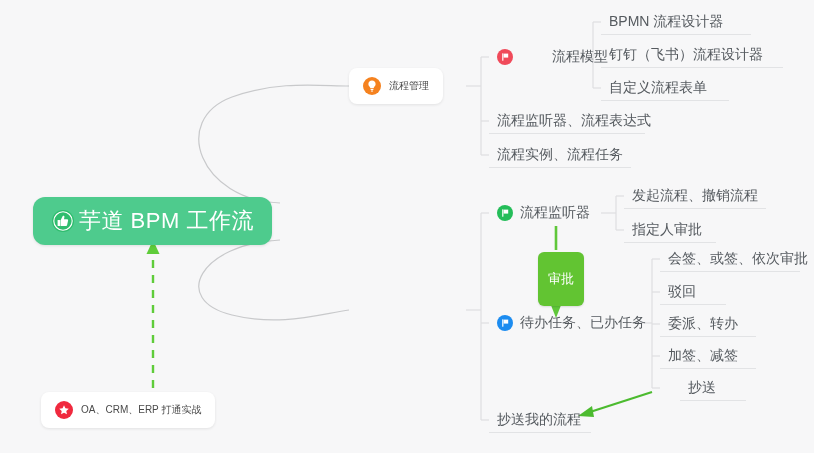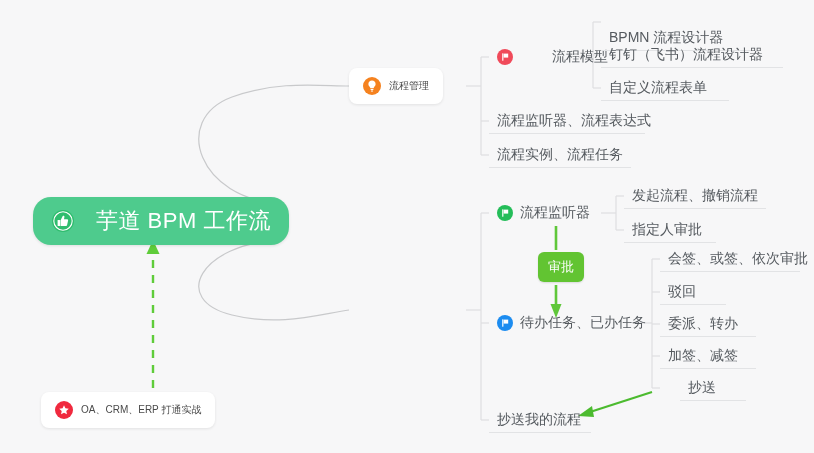--- a/index.html
+++ b/index.html
@@ -9,23 +9,23 @@
     font-family:"Liberation Sans","DejaVu Sans",sans-serif;
     overflow:hidden;
     position:relative;
   }
   #canvas{position:absolute;inset:0;width:814px;height:453px;}
   svg.links{position:absolute;left:0;top:0;width:814px;height:453px;pointer-events:none;}
 
   
   .root-node{
     position:absolute;
-    display:flex;align-items:center;gap:21px;
+    display:flex;align-items:center;gap:4px;
     background:#4ecb8d;
-    border-radius:18px;
+    border-radius:12px;
     padding:0 18px;
     height:48px;
     box-shadow:0 1px 3px rgba(0,0,0,.10);
   }
   .root-label{
     color:#ffffff;
     font-size:22px;
     letter-spacing:.5px;
     white-space:nowrap;
   }
@@ -67,21 +67,21 @@
     background:#e2e3e5;
   }
 
   
   .green-box{
     position:absolute;
     display:flex;align-items:center;justify-content:center;
     background:#62c432;
     border-radius:6px;
     height:30px;
-    padding:0 10px;
+    padding:12px 10px;
     box-shadow:0 1px 2px rgba(0,0,0,.12);
   }
   .green-box span{
     color:#ffffff;font-size:13px;white-space:nowrap;
   }
 
   
   .icon{
     display:inline-flex;align-items:center;justify-content:center;
     border-radius:50%;
@@ -189,21 +189,21 @@
     <span class="icon ic-16">
       <svg viewBox="0 0 16 16" width="16" height="16">
         <circle cx="8" cy="8" r="8" fill="#f04a5a"></circle>
         <rect x="5.2" y="4.2" width="1.2" height="7.6" rx="0.5" fill="#ffffff"></rect>
         <path d="M6.6 4.6 L11.2 4.6 L11.2 8.6 L6.6 8.6 Z" fill="#ffffff"></path>
       </svg>
     </span>
     <span class="tlabel">流程模型</span>
   </div>
 
-  <div class="text-node underlined" style="left:601px;top:9px;width:136px;margin-top:16px;">
+  <div class="text-node underlined" style="left:601px;top:9px;width:136px;">
     <span class="tlabel">BPMN 流程设计器</span>
   </div>
   <div class="text-node underlined" style="left:601px;top:42px;width:168px;">
     <span class="tlabel">钉钉（飞书）流程设计器</span>
   </div>
   <div class="text-node underlined" style="left:601px;top:75px;width:114px;">
     <span class="tlabel">自定义流程表单</span>
   </div>
 
   <div class="text-node underlined" style="left:489px;top:108px;width:142px;">

